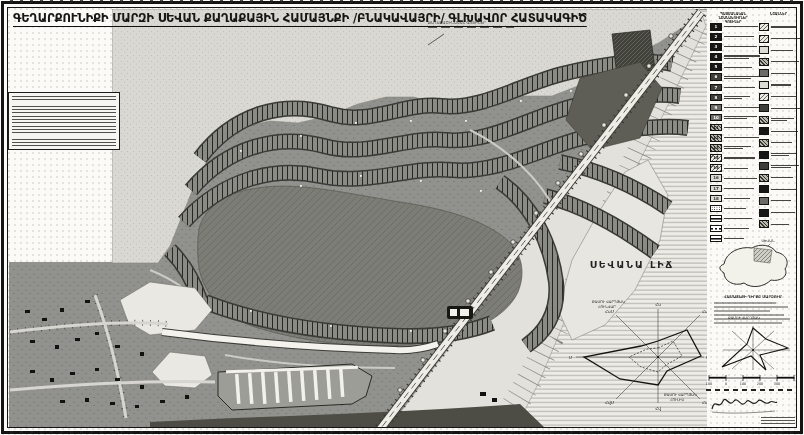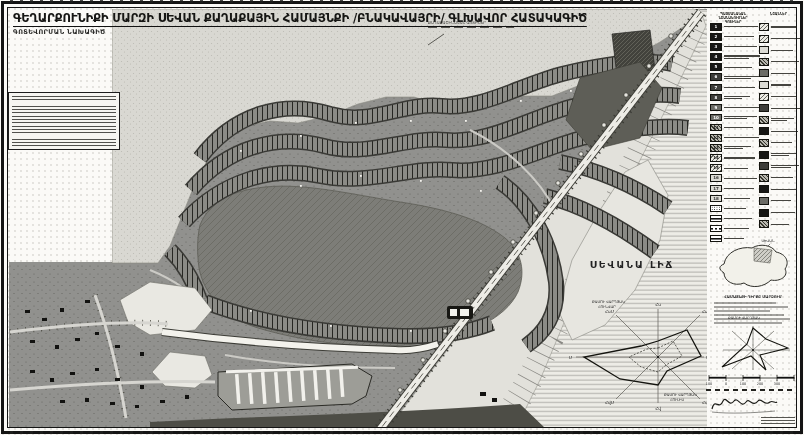--- a/index.html
+++ b/index.html
@@ -295,21 +295,20 @@
           <text x="598" y="308">ՀՈՒՆՎԱՐ</text>
           <text x="664" y="396">ՔԱՄՈՒ ՎԱՐԴՅԱԿ</text>
           <text x="670" y="401">ՀՈՒԼԻՍ</text>
         </g>
       </g>
     </g>
   </svg>
 
   <div class="title-block">
     <div class="title-main">ԳԵՂԱՐՔՈՒՆԻՔԻ ՄԱՐԶԻ ՍԵՎԱՆ ՔԱՂԱՔԱՅԻՆ ՀԱՄԱՅՆՔԻ /ԲՆԱԿԱՎԱՅՐԻ/ ԳԼԽԱՎՈՐ ՀԱՏԱԿԱԳԻԾ</div>
-    <div class="title-sub">ԳՈՏԵՎՈՐՄԱՆ ՆԱԽԱԳԻԾ</div>
   </div>
 
   <div class="callout">
     <div class="micro">ՔԱՂԱՔԱՇԻՆԱԿԱՆ ԳՈՏԻՆԵՐ</div>
     <div class="callout-dashes"></div>
     <svg width="40" height="18">
       <line x1="0" y1="17" x2="16" y2="6" stroke="#3a3a34" stroke-width=".8"></line>
     </svg>
   </div>
 

